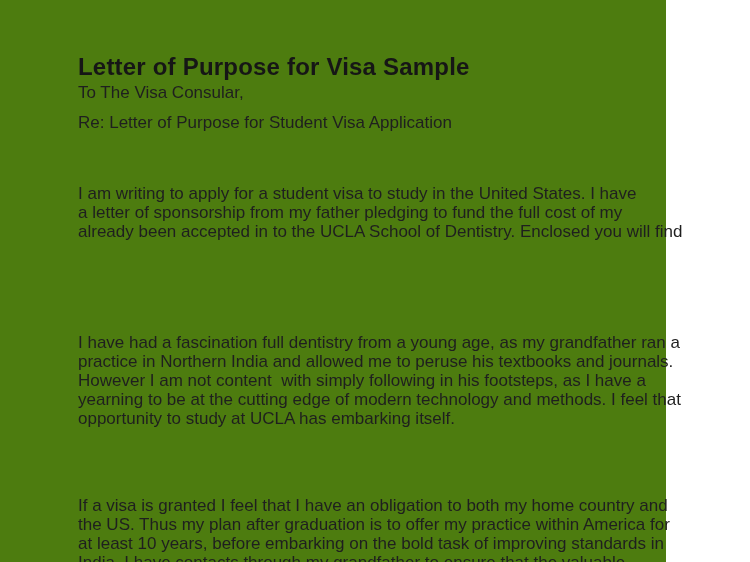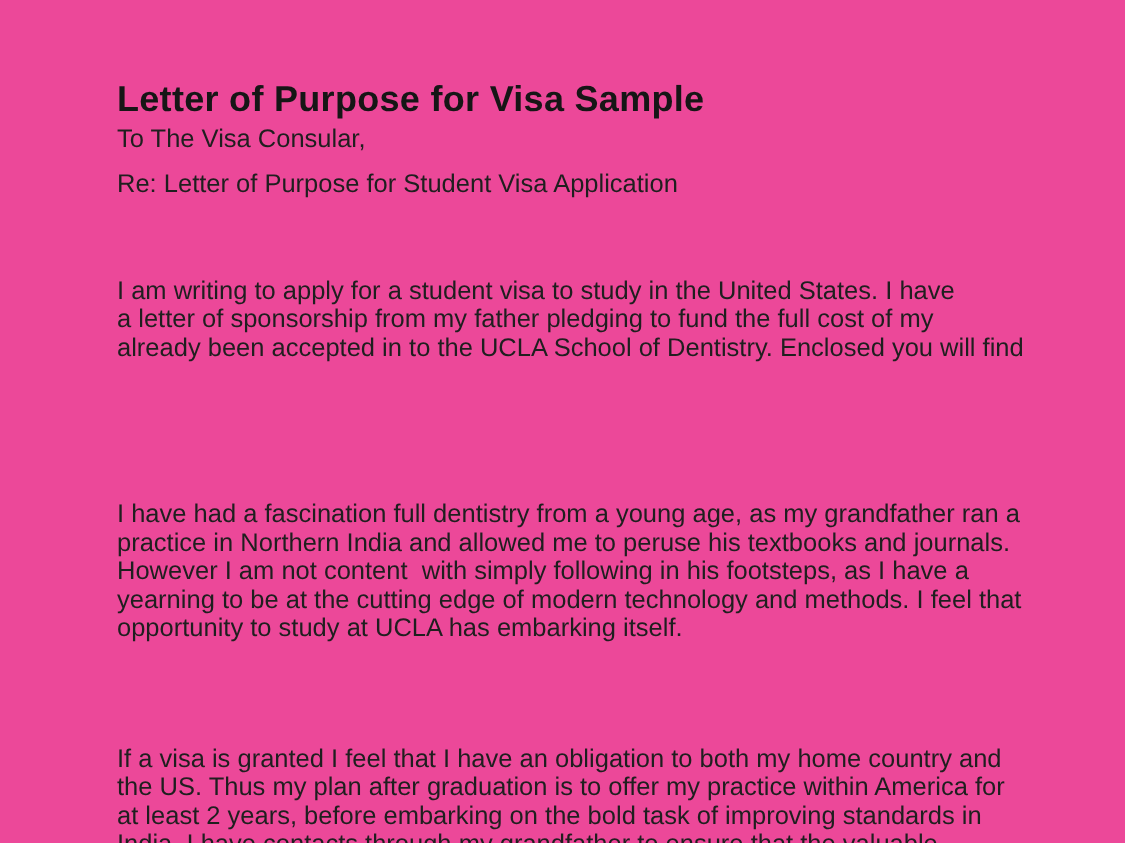--- a/index.html
+++ b/index.html
@@ -8,23 +8,23 @@
   }
   body {
     width: 750px;
     height: 562px;
     overflow: hidden;
     background: #ffffff;
     font-family: "Liberation Sans", "DejaVu Sans", sans-serif;
   }
   .page {
     position: relative;
-    width: 750px;
+    width: 666px;
     height: 562px;
-    background: #ec4899;
+    background: #4d7c0f;
     text-decoration: underline;
   }
   .doc-title {
     position: absolute;
     left: 78px;
     top: 37px;
     font-size: 24px;
     font-weight: bold;
     color: #161616;
     letter-spacing: 0.2px;
@@ -76,17 +76,17 @@
       <div class="line">I have had a fascination full dentistry from a young age, as my grandfather ran a</div>
       <div class="line">practice in Northern India and allowed me to peruse his textbooks and journals.</div>
       <div class="line">However I am not content  with simply following in his footsteps, as I have a</div>
       <div class="line">yearning to be at the cutting edge of modern technology and methods. I feel that</div>
       <div class="line">opportunity to study at UCLA has embarking itself.</div>
     </div>
 
   <div class="paragraph para-3">
       <div class="line">If a visa is granted I feel that I have an obligation to both my home country and</div>
       <div class="line">the US. Thus my plan after graduation is to offer my practice within America for</div>
-      <div class="line">at least 2 years, before embarking on the bold task of improving standards in</div>
+      <div class="line">at least 10 years, before embarking on the bold task of improving standards in</div>
       <div class="line">India. I have contacts through my grandfather to ensure that the valuable</div>
     </div>
 
 </div>
 
 </body></html>

